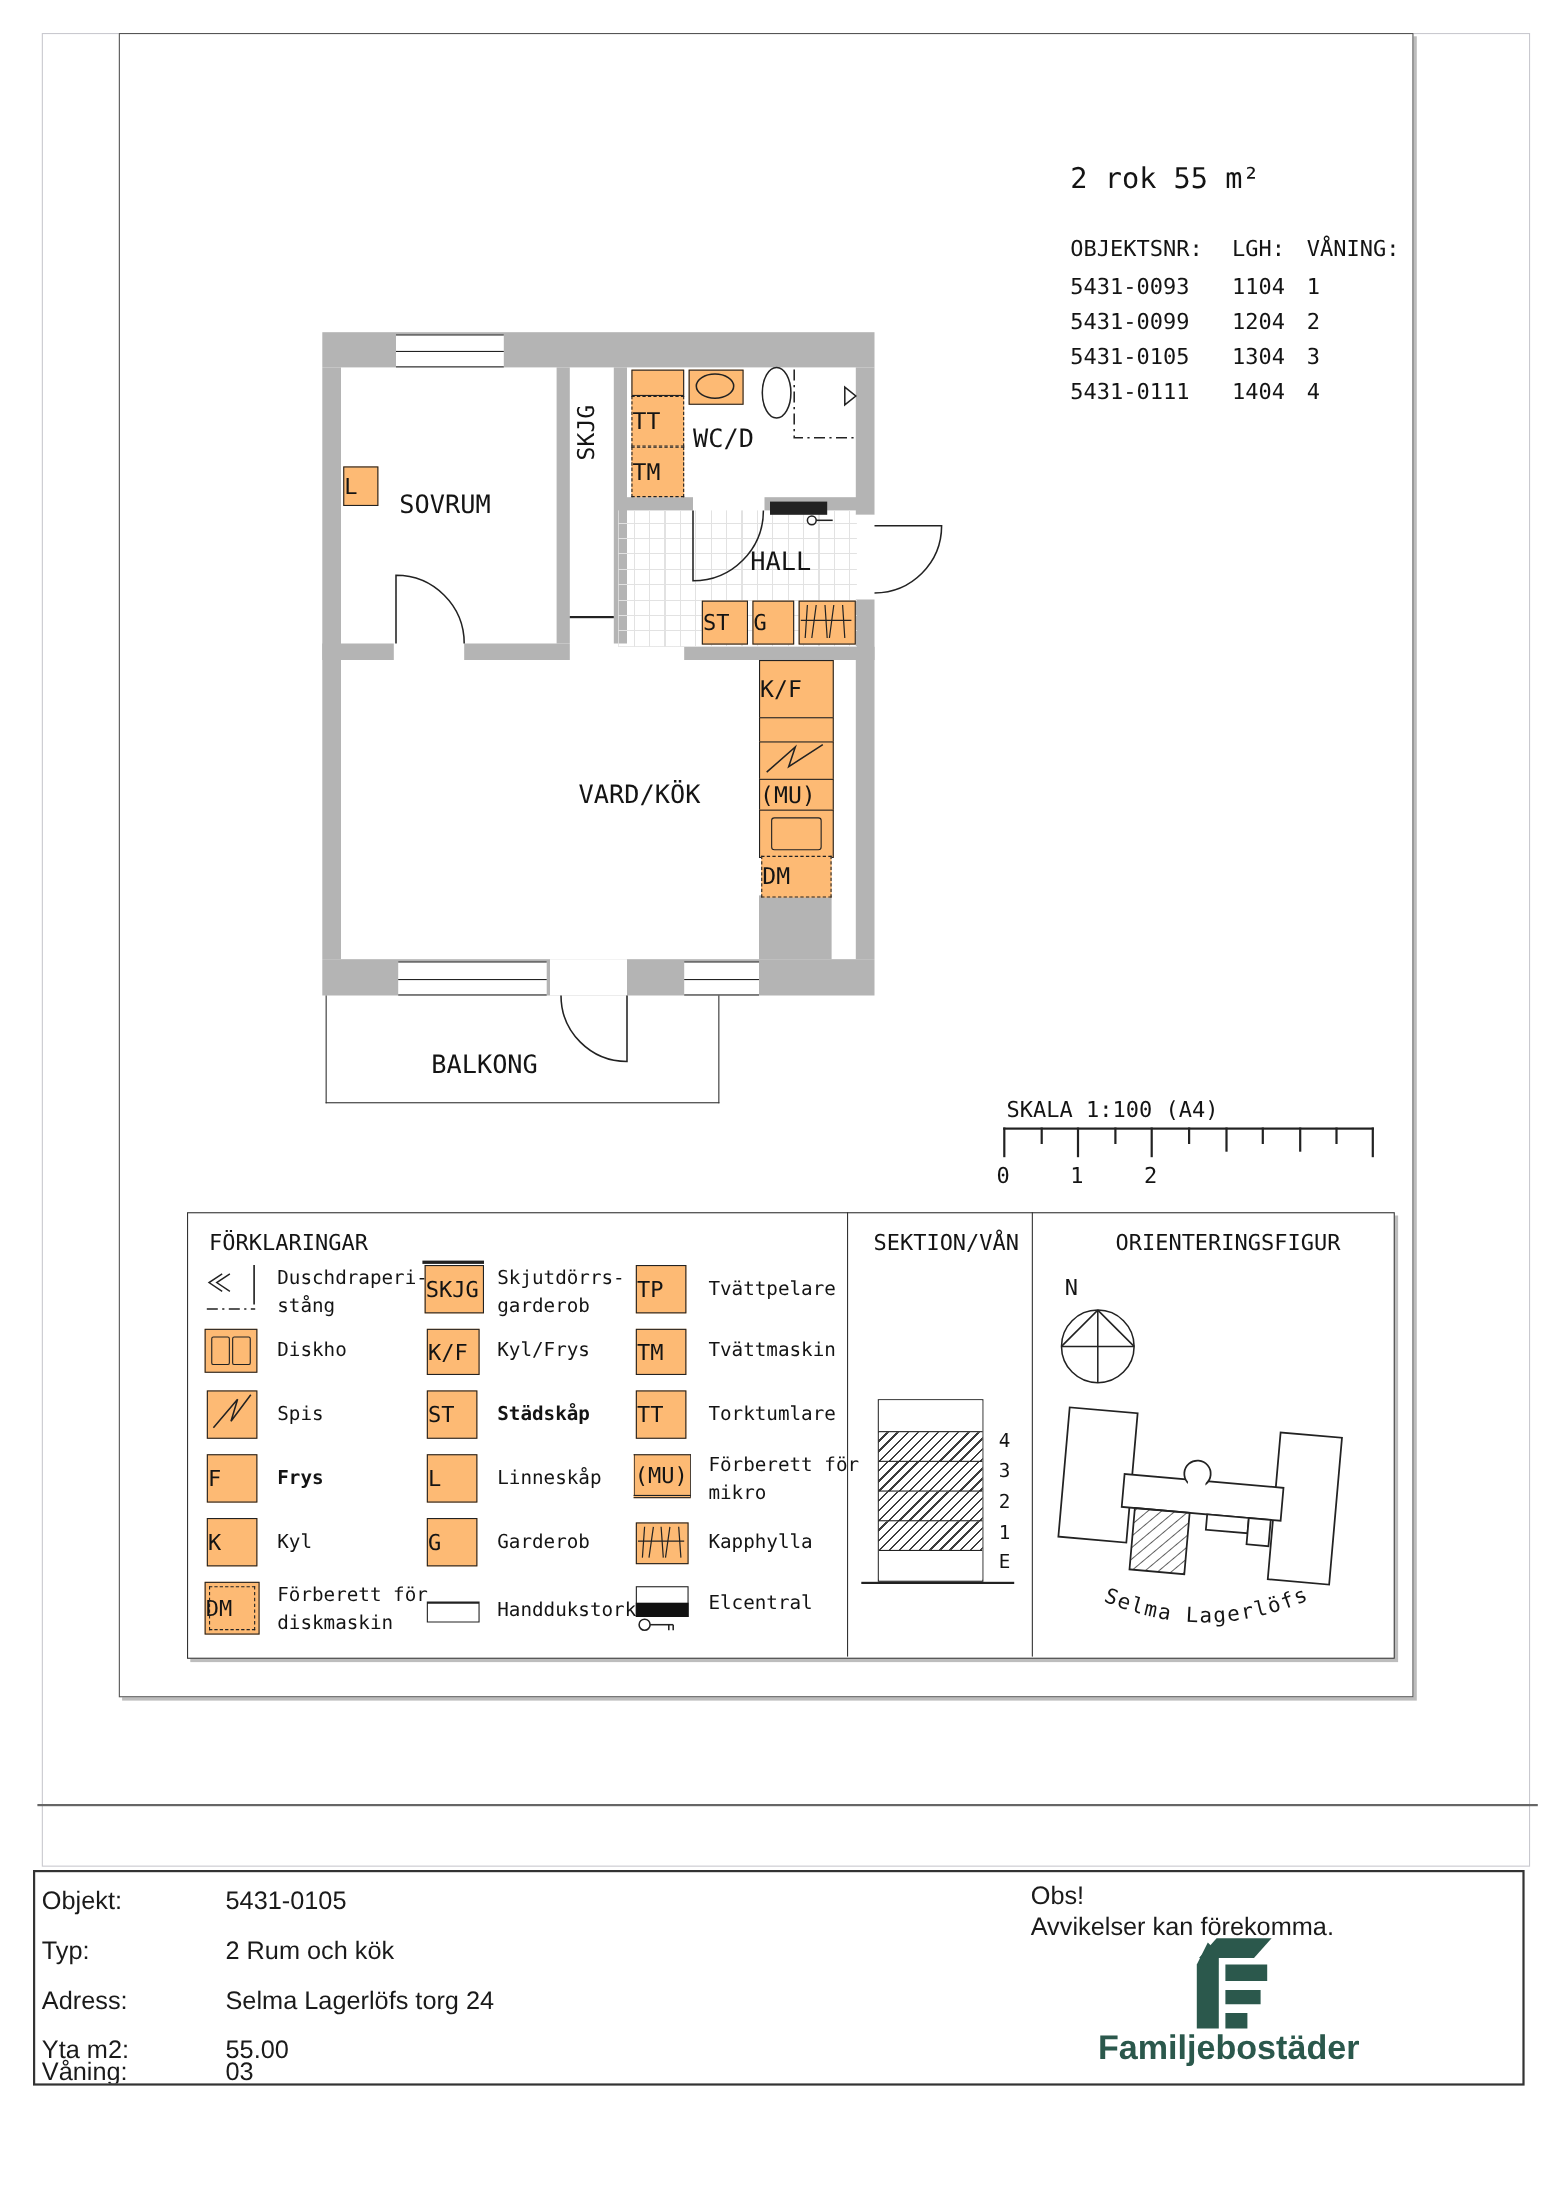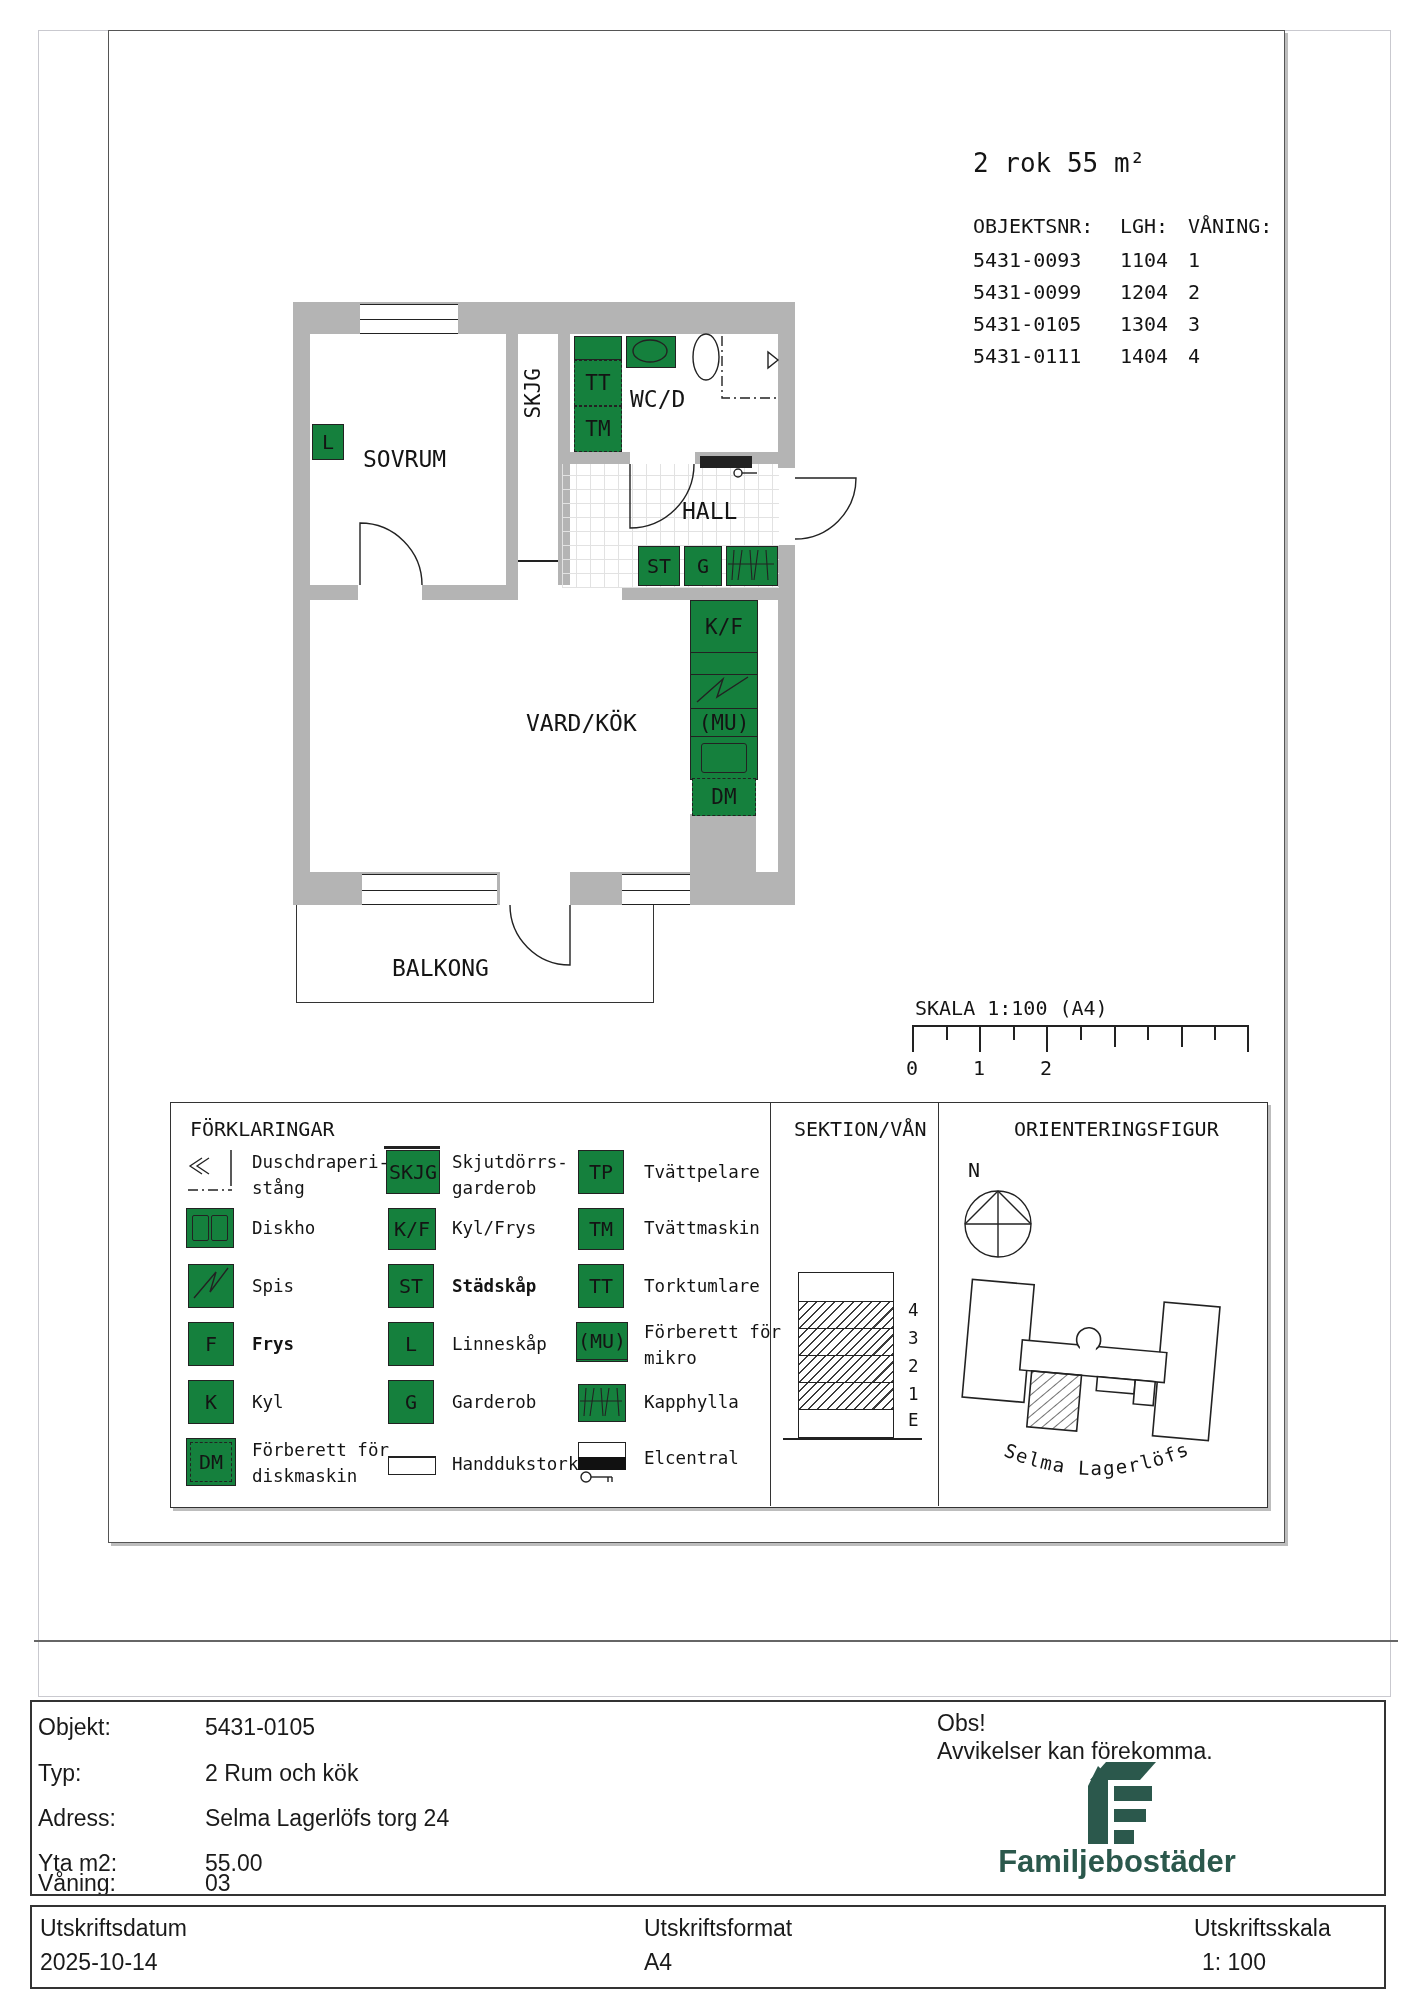--- a/index.html
+++ b/index.html
@@ -5,22 +5,22 @@
   html,body{margin:0;padding:0;background:#fff;}
   .page{position:relative;width:1413px;height:2000px;background:#fff;overflow:hidden;
         font-family:"DejaVu Sans Mono",monospace;color:#1a1a1a;}
   .abs{position:absolute;}
   .paper{border:1px solid #c9c9cf;}
   .frame{border:1px solid #555;box-shadow:3px 3px 0 #bdbdbd;}
   .wall{position:absolute;background:#b4b4b4;}
   .white{position:absolute;background:#fff;}
   .thin{position:absolute;background:#222;}
   .lbl{position:absolute;white-space:nowrap;color:#141414;}
-  .box{position:absolute;border:1.5px solid #222;background:#15803d;display:flex;
-       align-items:center;justify-content:center;white-space:nowrap;color:#141414;}
+  .box{position:absolute;border:1.5px solid #222;background:#fdba74;display:flex;
+       align-items:center;justify-content:flex-start;white-space:nowrap;color:#141414;}
   .dashedbox{border-style:dashed;}
   .win{position:absolute;background:#fff;border-top:1.5px solid #222;border-bottom:1.5px solid #222;}
   .win i{position:absolute;left:0;right:0;top:50%;height:0;border-top:1.5px solid #222;}
   .tiles{position:absolute;background-image:
      repeating-linear-gradient(0deg,#e2e2e2 0 1px,transparent 1px 14px),
      repeating-linear-gradient(90deg,#e2e2e2 0 1px,transparent 1px 14px);}
   .vert{writing-mode:vertical-rl;transform:rotate(180deg);}
   .hatch{background:repeating-linear-gradient(135deg,#fff 0 5px,#3c3c3c 5px 6.5px);}
   .legendbox{border:1px solid #333;box-shadow:3px 3px 0 #bdbdbd;background:#fff;}
   .sans{font-family:"Liberation Sans","DejaVu Sans",sans-serif;}
@@ -336,22 +336,14 @@
         <path d="M36,26 L36,84 L56,84 L56,16 L46,6 Z"></path>
         <path d="M38,20 L54,2 L104,2 L88,20 Z"></path>
         <path d="M62,26 L100,26 L100,41 L62,41 Z"></path>
         <path d="M62,49 L94,49 L94,62 L62,62 Z"></path>
         <path d="M62,70 L82,70 L82,84 L62,84 Z"></path>
       </g>
     </svg>
     <div class="abs" style="left:905px;top:142px;width:360px;text-align:center;font-size:31px;font-weight:bold;color:#2b584c;">Familjebostäder</div>
   </div>
 
-  <div class="abs sans" style="left:30px;top:1905px;width:1352px;height:80px;border:2px solid #333;background:#fff;">
-    <div class="abs f23" style="left:8px;top:8px;">Utskriftsdatum</div>
-    <div class="abs f23" style="left:8px;top:42px;">2025-10-14</div>
-    <div class="abs f23" style="left:612px;top:8px;">Utskriftsformat</div>
-    <div class="abs f23" style="left:612px;top:42px;">A4</div>
-    <div class="abs f23" style="left:1162px;top:8px;">Utskriftsskala</div>
-    <div class="abs f23" style="left:1170px;top:42px;">1: 100</div>
-  </div>
 
 </div>
 
 </body></html>

